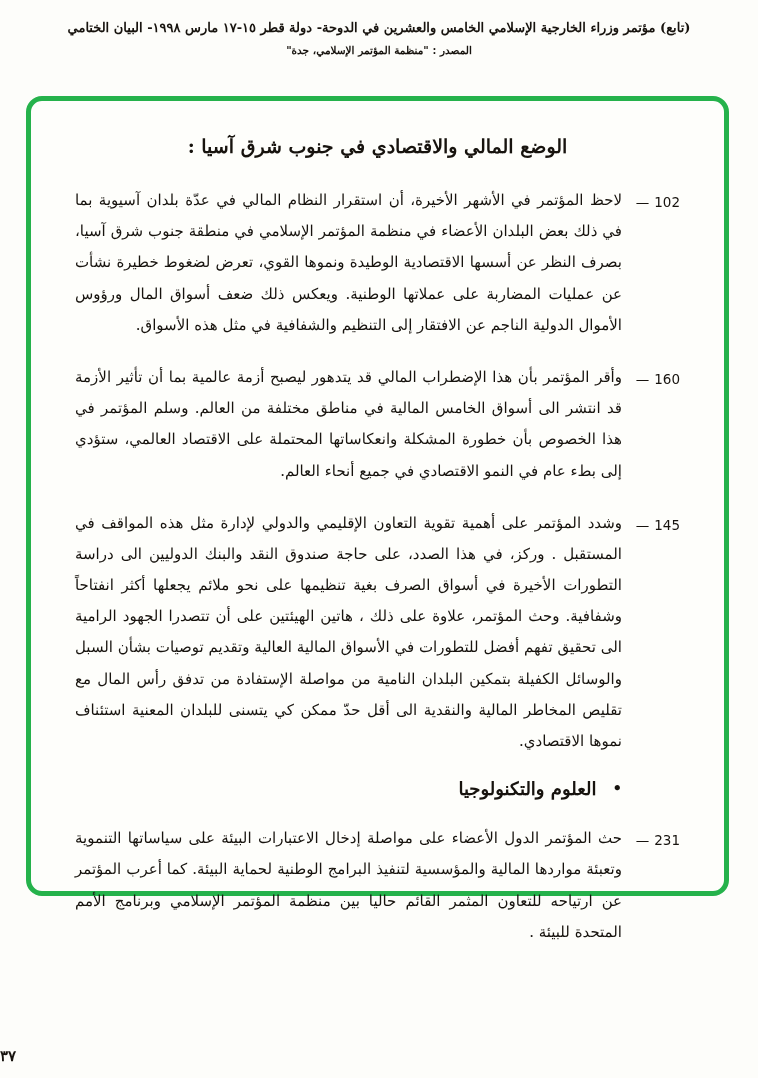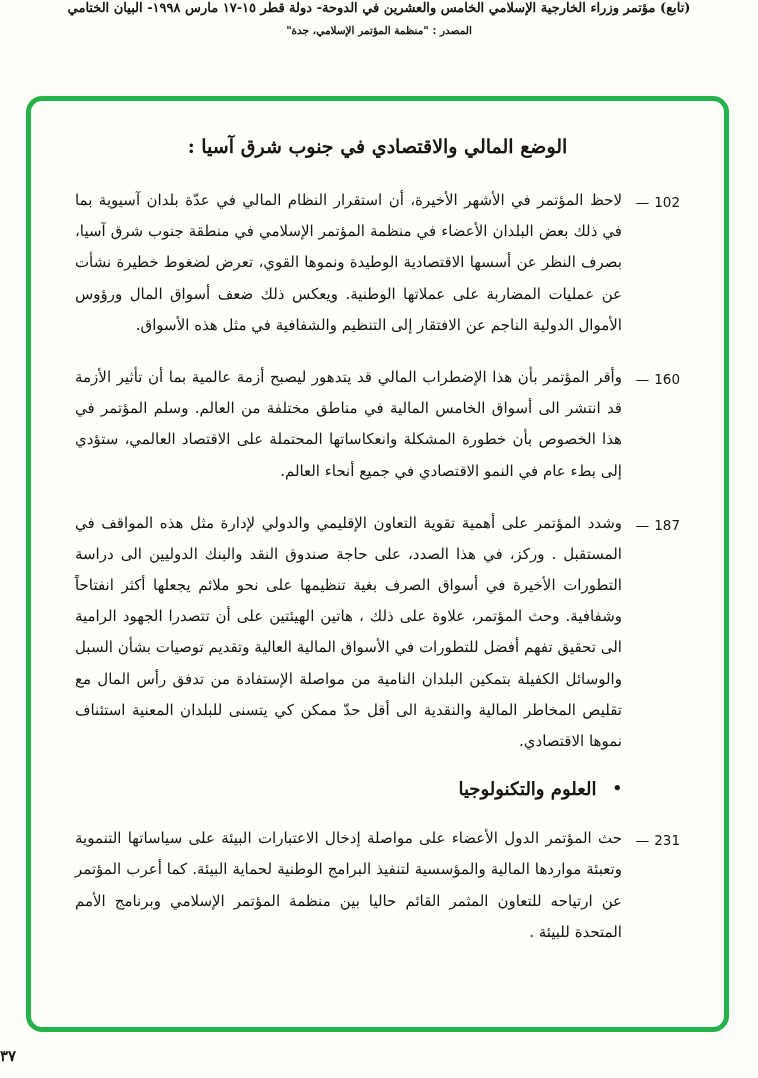--- a/index.html
+++ b/index.html
@@ -10,40 +10,41 @@
     color: #17130e;
     font-family: "DejaVu Serif", serif;
     position: relative;
     overflow: hidden;
   }
 
   
   .page-header {
     direction: rtl;
     text-align: center;
+    padding-top: 20px;
   }
   .header-line1 {
     font-size: 13px;
     font-weight: 700;
     padding: 0 14px;
   }
   .header-line2 {
     font-size: 10.5px;
     font-weight: 700;
     margin-top: 9px;
     color: #2a2italic520;
   }
 
   
   .content-frame {
     position: absolute;
     left: 26px;
     top: 96px;
     width: 703px;
-    height: 936px;
+    height: 800px;
     border: 5px solid var(--frame-green, #25b24b);
     border-radius: 16px;
     box-sizing: border-box;
     background: #fefefb;
   }
   .doc-content {
     direction: rtl;
     padding: 30px 44px 0 44px;
   }
 
@@ -122,21 +123,21 @@
     <div class="para">
       <span class="para-num">
         <span>160</span>
         <span>—</span>
       </span>
       <div class="para-text">وأقر المؤتمر بأن هذا الإضطراب المالي قد يتدهور ليصبح أزمة عالمية بما أن تأثير الأزمة قد انتشر الى أسواق الخامس المالية في مناطق مختلفة من العالم. وسلم المؤتمر في هذا الخصوص بأن خطورة المشكلة وانعكاساتها المحتملة على الاقتصاد العالمي، ستؤدي إلى بطء عام في النمو الاقتصادي في جميع أنحاء العالم.</div>
     </div>
 
     <div class="para">
       <span class="para-num">
-        <span>187</span>
+        <span>145</span>
         <span>—</span>
       </span>
       <div class="para-text">وشدد المؤتمر على أهمية تقوية التعاون الإقليمي والدولي لإدارة مثل هذه المواقف في المستقبل . وركز، في هذا الصدد، على حاجة صندوق النقد والبنك الدوليين الى دراسة التطورات الأخيرة في أسواق الصرف بغية تنظيمها على نحو ملائم يجعلها أكثر انفتاحاً وشفافية. وحث المؤتمر، علاوة على ذلك ، هاتين الهيئتين على أن تتصدرا الجهود الرامية الى تحقيق تفهم أفضل للتطورات في الأسواق المالية العالية وتقديم توصيات بشأن السبل والوسائل الكفيلة بتمكين البلدان النامية من مواصلة الإستفادة من تدفق رأس المال مع تقليص المخاطر المالية والنقدية الى أقل حدّ ممكن كي يتسنى للبلدان المعنية استئناف نموها الاقتصادي.</div>
     </div>
 
     <div class="subsection">
       <span class="bullet">•</span>
       <span>العلوم والتكنولوجيا</span>
     </div>
 

